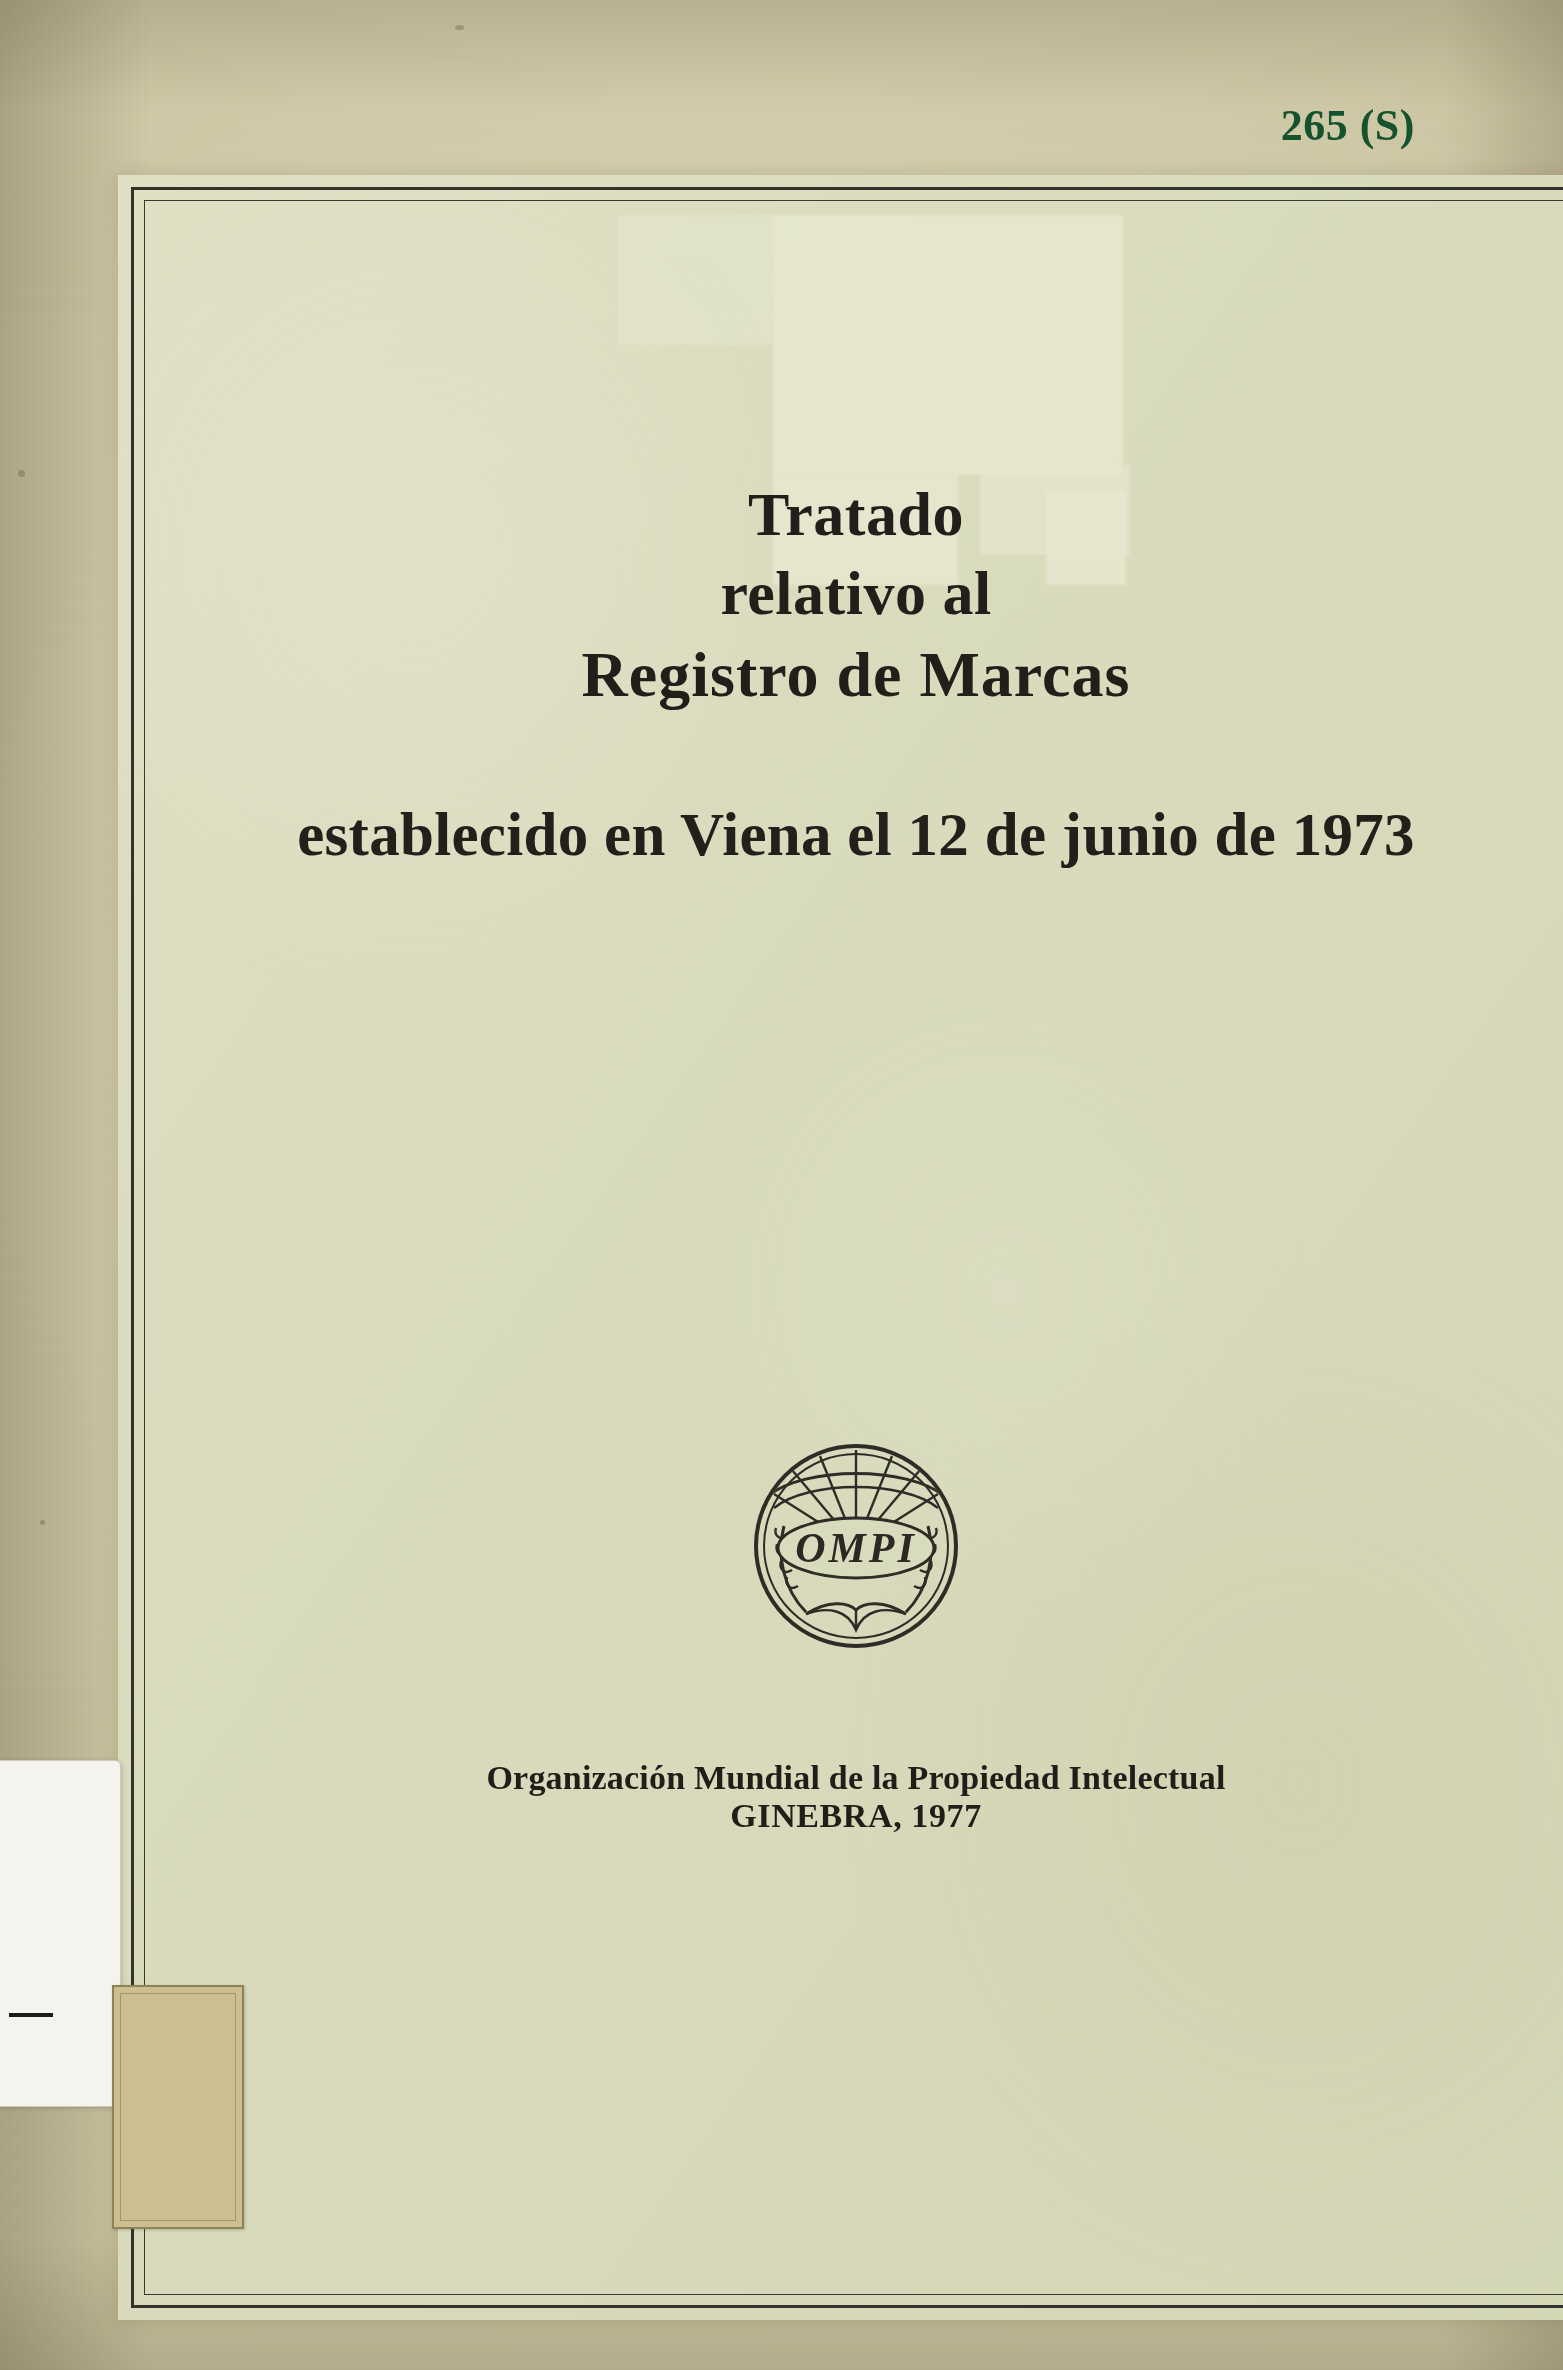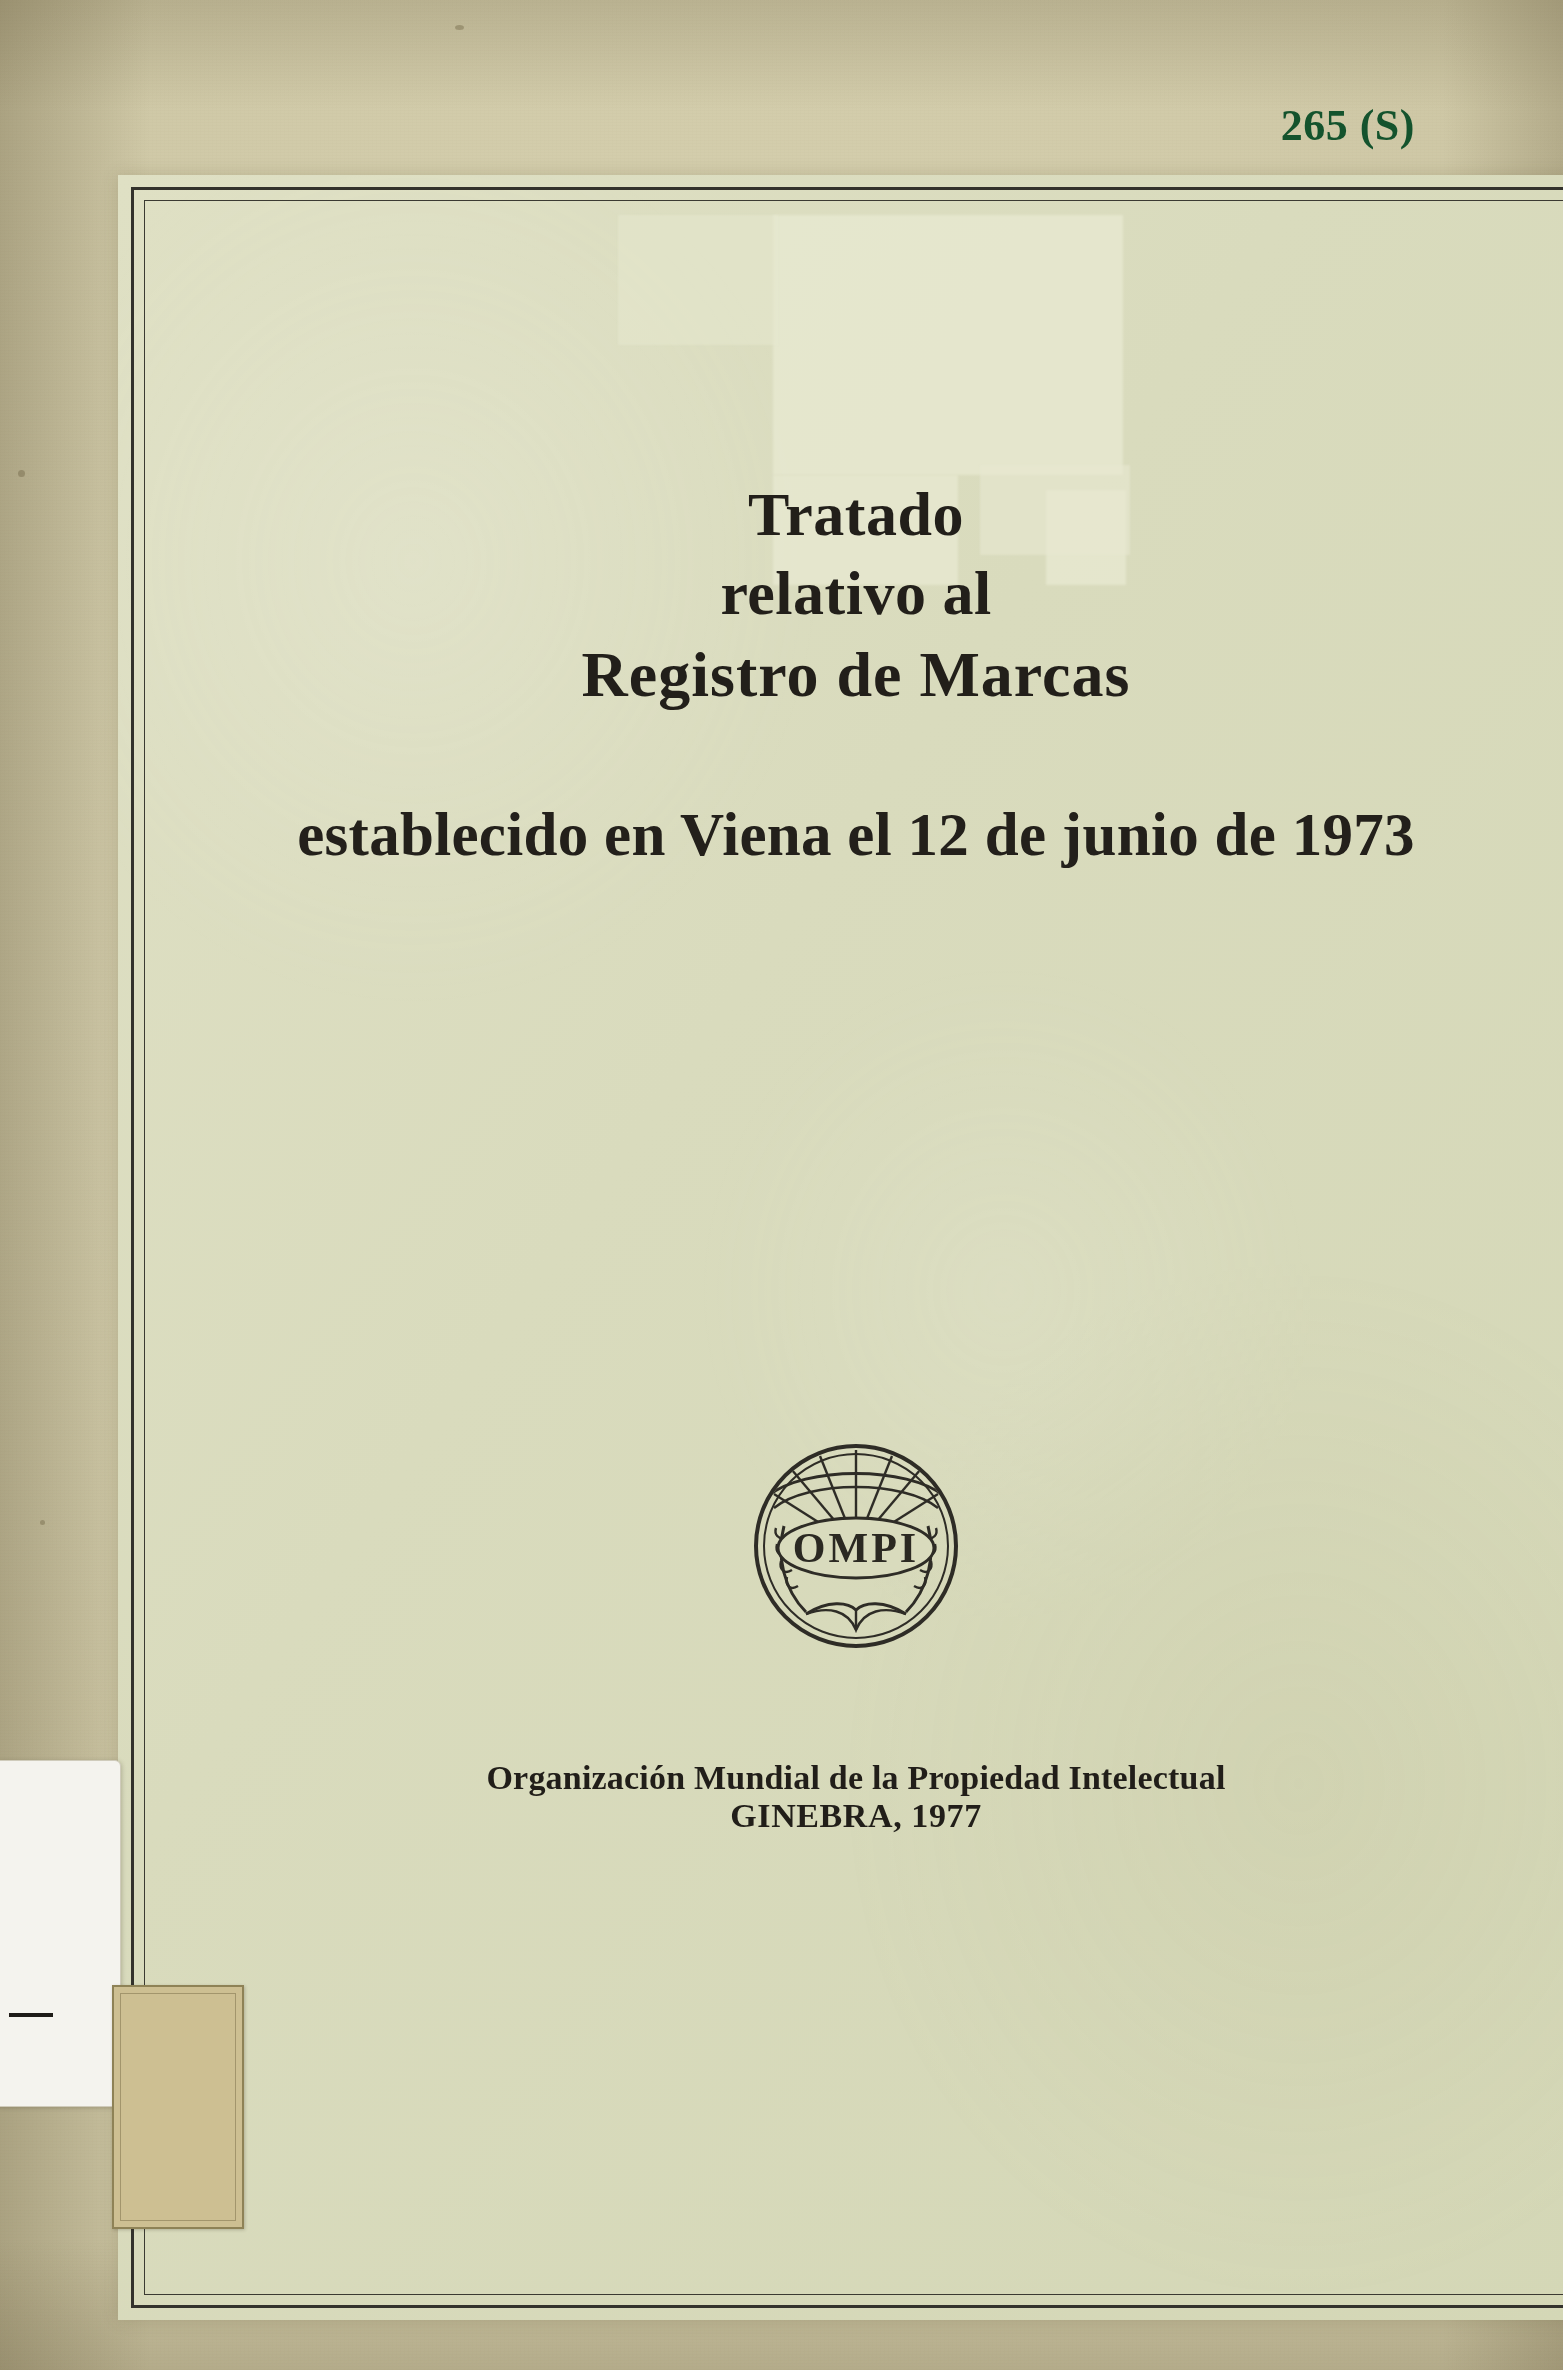--- a/index.html
+++ b/index.html
@@ -142,20 +142,21 @@
     position: absolute;
     left: 0; right: 0;
     top: 1255px;
     display: flex;
     justify-content: center;
   }
   .emblem {
     width: 232px;
     height: 232px;
     position: relative;
+    font-style: italic;
   }
 
   
   .publisher {
     position: absolute;
     left: 0; right: 0;
     top: 1584px;
     text-align: center;
     color: #211e19;
   }

